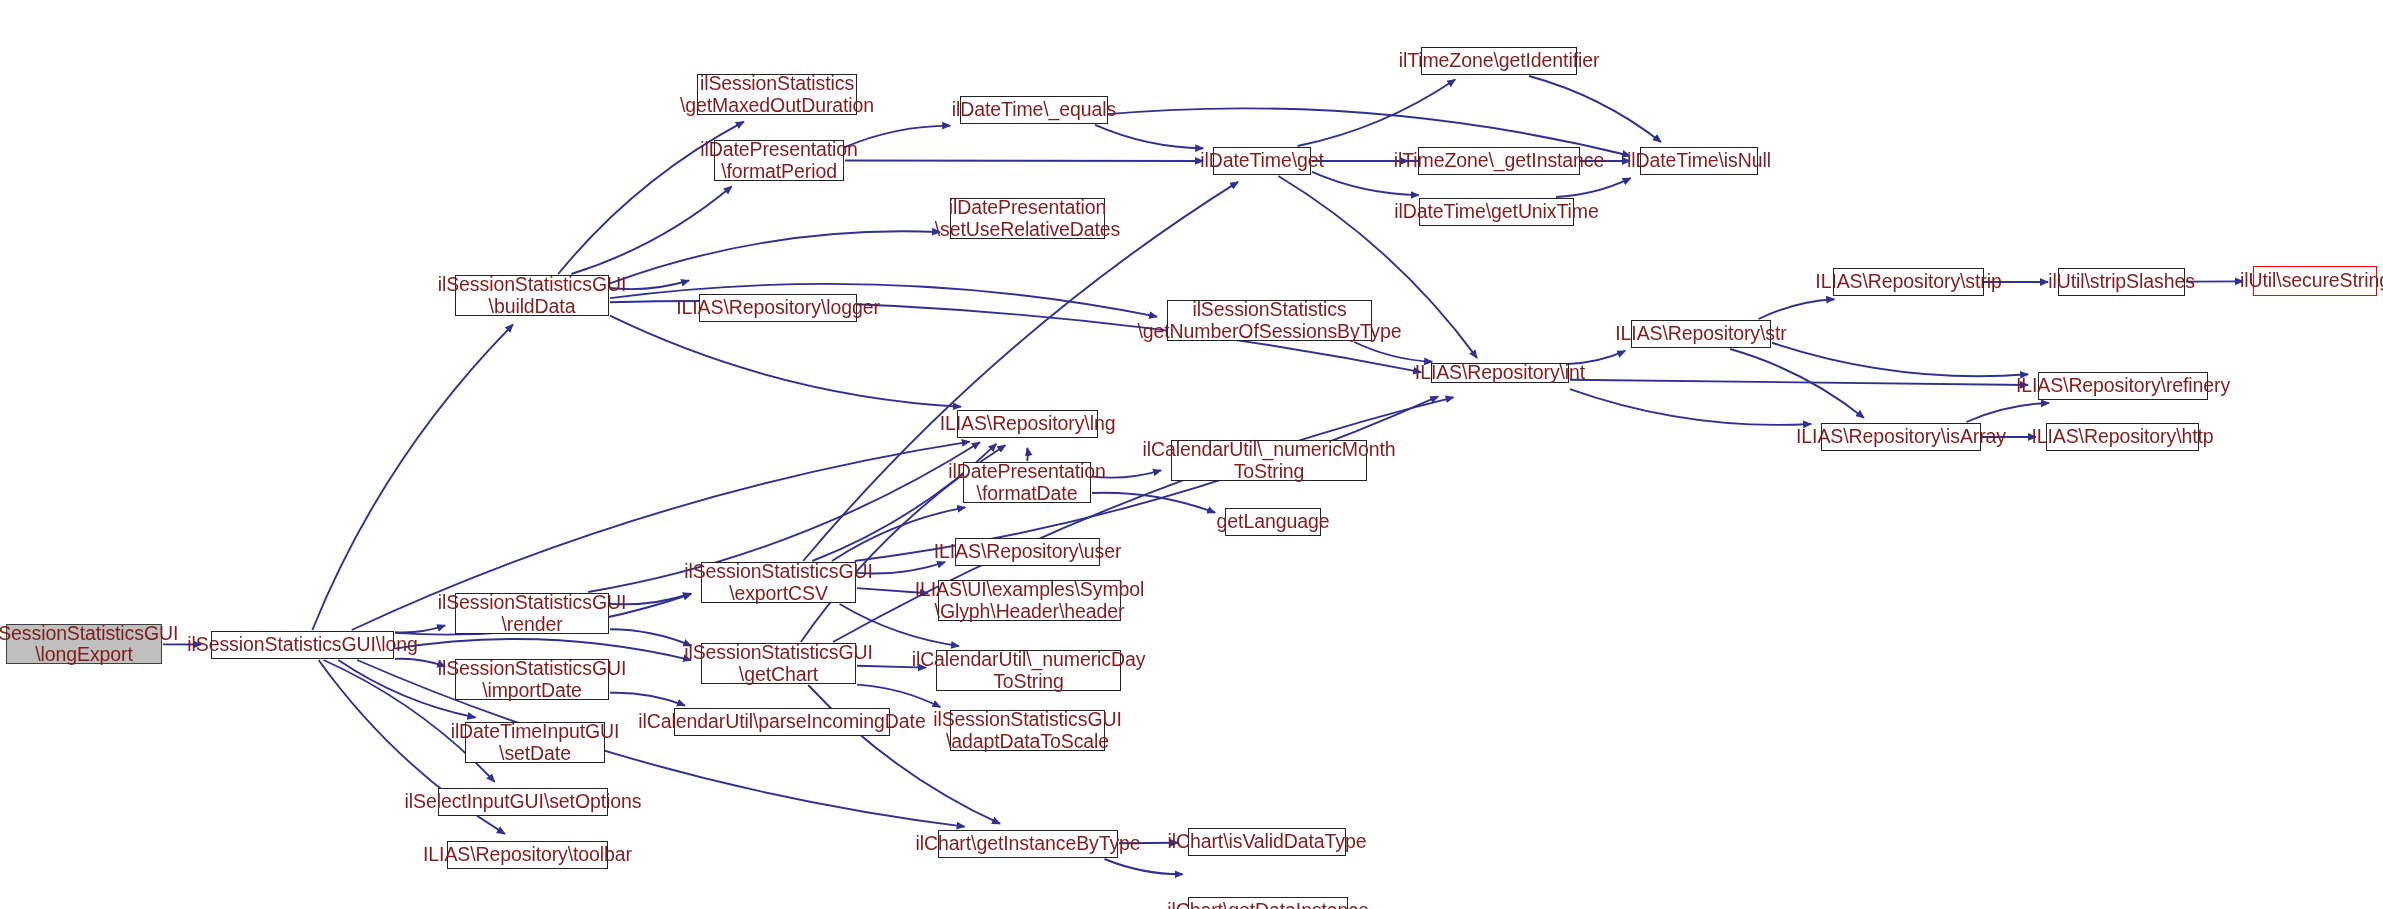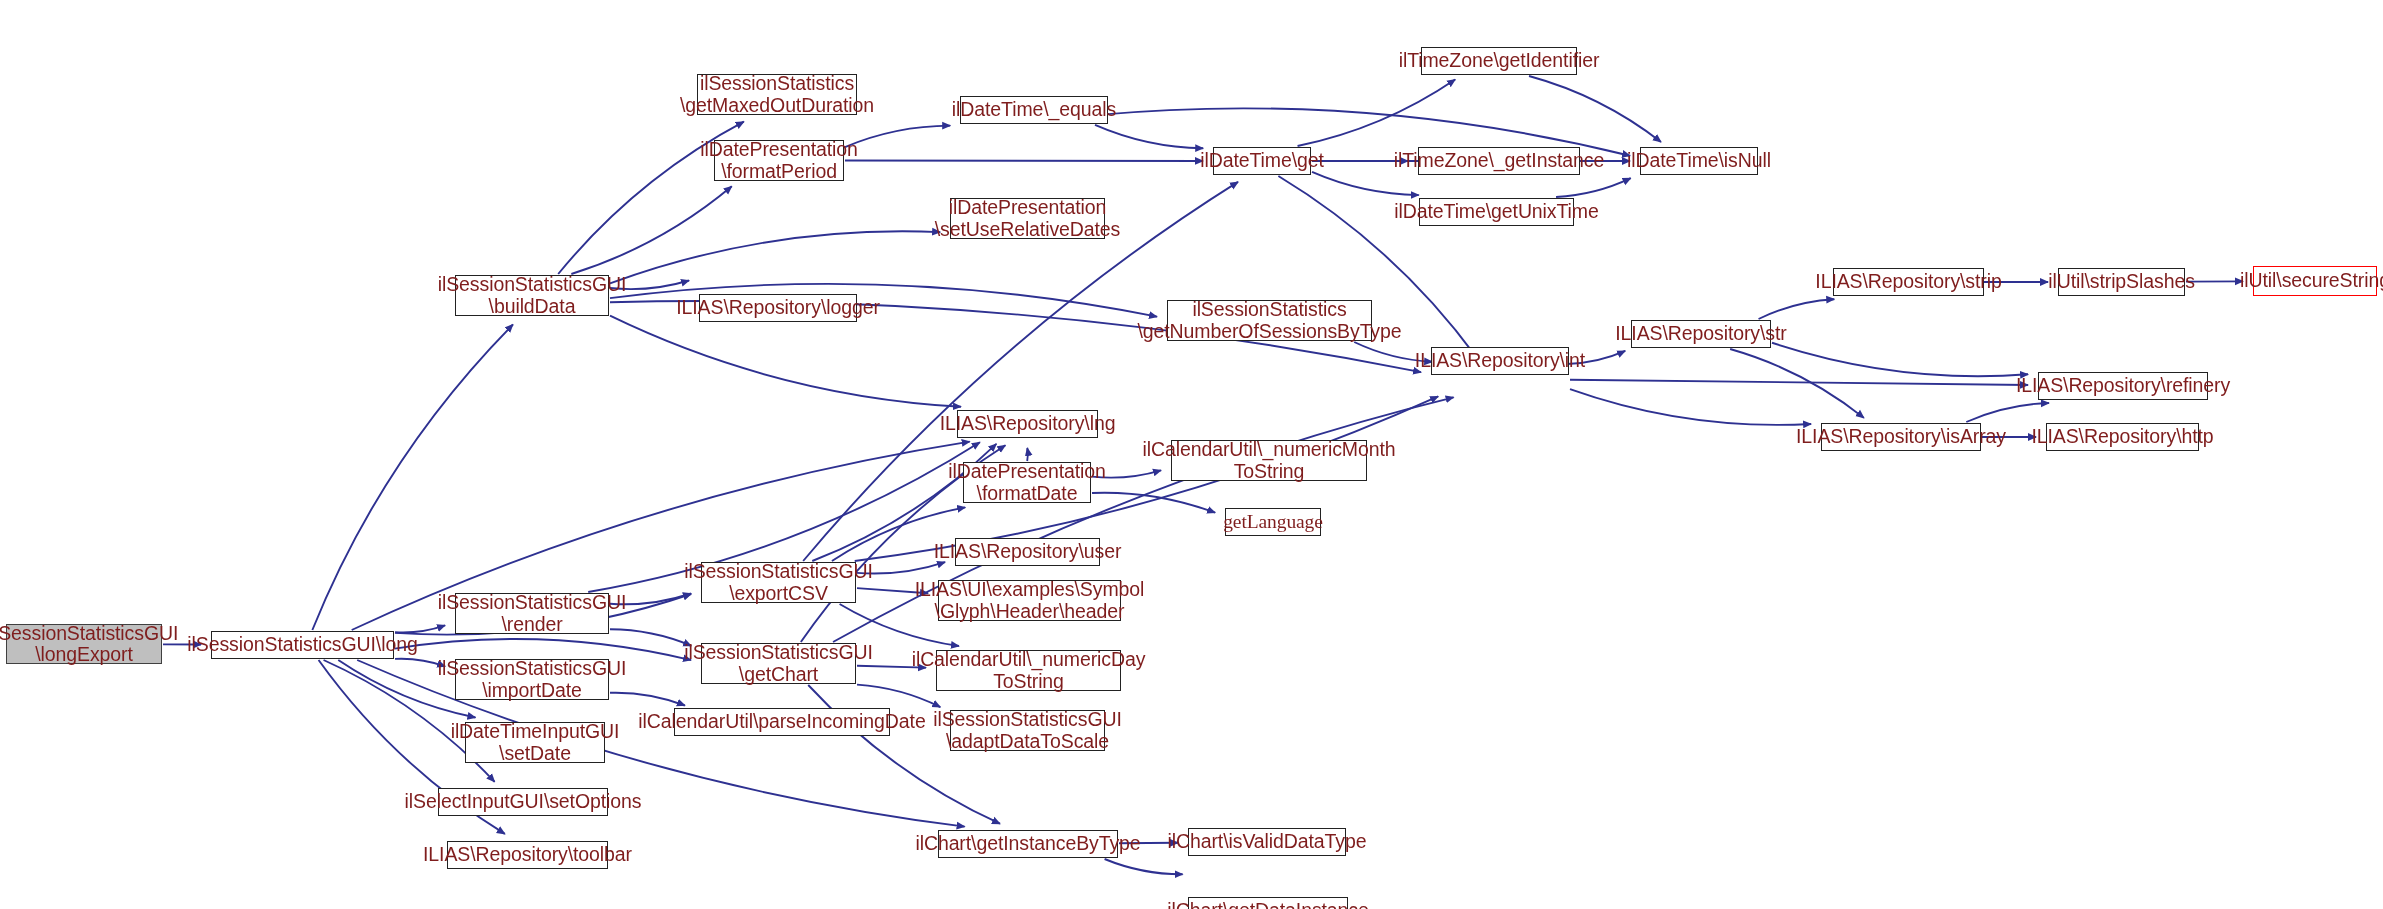--- a/index.html
+++ b/index.html
@@ -122,29 +122,29 @@
       <div class="node" style="left: 955px; top: 538px; width: 145px; height: 28px;">ILIAS\Repository\user</div>
       <div class="node" style="left: 938px; top: 580px; width: 183px; height: 41px;">ILIAS\UI\examples\Symbol
 \Glyph\Header\header</div>
       <div class="node" style="left: 936px; top: 650px; width: 185px; height: 41px;">ilCalendarUtil\_numericDay
 ToString</div>
       <div class="node" style="left: 950px; top: 710px; width: 155px; height: 41px;">ilSessionStatisticsGUI
 \adaptDataToScale</div>
       <div class="node" style="left: 938px; top: 830px; width: 180px; height: 28px;">ilChart\getInstanceByType</div>
       <div class="node" style="left: 1171px; top: 440px; width: 196px; height: 41px;">ilCalendarUtil\_numericMonth
 ToString</div>
-      <div class="node" style="left: 1225px; top: 508px; width: 96px; height: 28px; font-family: Liberation Serif, serif;">getLanguage</div>
+      <div class="node" style="left: 1225px; top: 508px; width: 96px; height: 28px;">getLanguage</div>
       <div class="node" style="left: 1188px; top: 828px; width: 158px; height: 28px;">ilChart\isValidDataType</div>
       <div class="node" style="left: 1188px; top: 897px; width: 160px; height: 28px;">ilChart\getDataInstance</div>
       <div class="node" style="left: 1213px; top: 147px; width: 98px; height: 28px;">ilDateTime\get</div>
       <div class="node" style="left: 1421px; top: 47px; width: 156px; height: 28px;">ilTimeZone\getIdentifier</div>
       <div class="node" style="left: 1418px; top: 147px; width: 162px; height: 28px;">ilTimeZone\_getInstance</div>
       <div class="node" style="left: 1419px; top: 198px; width: 155px; height: 28px;">ilDateTime\getUnixTime</div>
       <div class="node" style="left: 1640px; top: 147px; width: 118px; height: 28px;">ilDateTime\isNull</div>
-      <div class="node" style="left: 1431px; top: 347px; width: 138px; height: 28px;">ILIAS\Repository\int</div>
+      <div class="node" style="left: 1431px; top: 363px; width: 138px; height: 20px;">ILIAS\Repository\int</div>
       <div class="node" style="left: 1631px; top: 320px; width: 140px; height: 28px;">ILIAS\Repository\str</div>
       <div class="node" style="left: 1825px; top: 268px; width: 151px; height: 28px; margin-left: 8px;">ILIAS\Repository\strip</div>
       <div class="node" style="left: 2058px; top: 268px; width: 127px; height: 28px;">ilUtil\stripSlashes</div>
       <div class="node hot" style="left: 2253px; top: 266px; width: 124px; height: 30px;">ilUtil\secureString</div>
       <div class="node" style="left: 2038px; top: 372px; width: 170px; height: 28px;">ILIAS\Repository\refinery</div>
       <div class="node" style="left: 1821px; top: 423px; width: 160px; height: 28px;">ILIAS\Repository\isArray</div>
       <div class="node" style="left: 2046px; top: 423px; width: 153px; height: 28px;">ILIAS\Repository\http</div>
     </div>
 </div>
 

